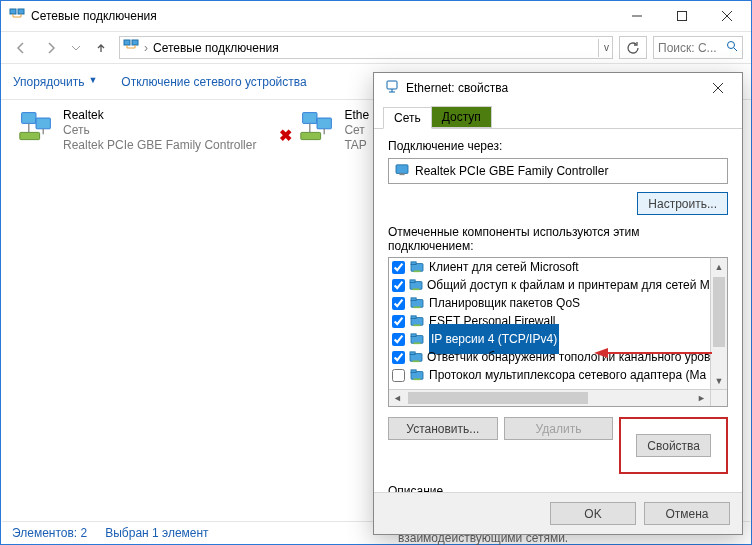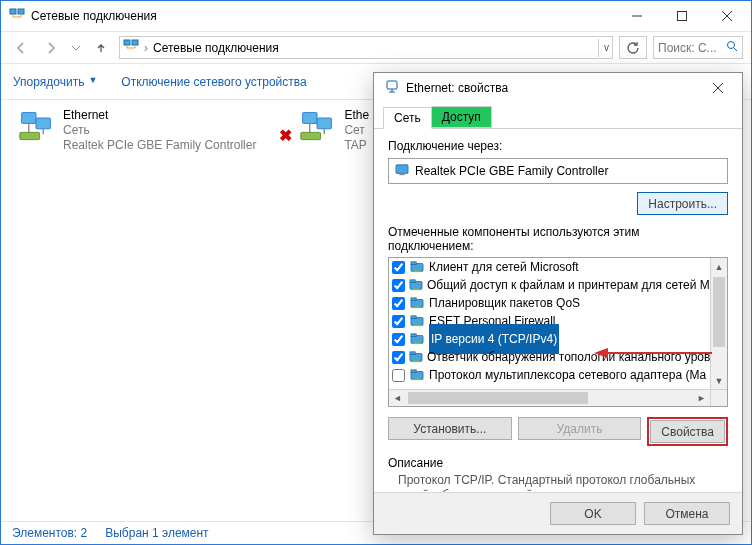--- a/index.html
+++ b/index.html
@@ -27,21 +27,21 @@
   .netitem .lines .t { color: #000; }
   .netitem .lines .s { color: #7a7a7a; }
   .redx { color: #c00; font-weight: bold; font-size: 16px; position: relative; left: -8px; top: 18px; }
   .statusbar { position: absolute; left: 1px; bottom: 1px; height: 22px; width: calc(100% - 2px); display: flex; align-items: center; color: #1a5fb4; gap: 18px; padding: 0 10px; border-top: 1px solid #e5e5e5; }
   
   .dialog { position: absolute; left: 373px; top: 72px; width: 370px; height: 463px; background: #fff; border: 1px solid #888; box-shadow: 0 6px 24px rgba(0,0,0,0.25); z-index: 10; }
   .dlgtitle { height: 30px; display: flex; align-items: center; justify-content: space-between; padding: 0 6px 0 10px; }
   .dlgtitle .t { display: flex; align-items: center; gap: 6px; }
   .dlgclose { width: 36px; height: 26px; display: flex; align-items: center; justify-content: center; color: #333; }
   .tabrow { height: 26px; display: flex; align-items: flex-end; padding: 0 9px; border-bottom: 1px solid #d0d0d0; }
-  .tab { height: 22px; padding: 0 10px; display: flex; align-items: center; border: 1px solid #d0d0d0; background: #22c55e; position: relative; margin-right: -1px; }
+  .tab { height: 22px; padding: 0 10px; display: flex; align-items: center; border: 1px solid #d0d0d0; background: #4d7c0f; position: relative; margin-right: -1px; }
   .tab.active { border-bottom: 1px solid #fff; background: #fff; top: 1px; }
   .dlgbody { padding: 10px 14px 6px; }
   .connvia { margin-bottom: 5px; }
   .adapterbox { border: 1px solid #a0a0a0; height: 26px; display: flex; align-items: center; gap: 6px; padding: 0 6px; margin-bottom: 8px; }
   .btnrow { display: flex; justify-content: flex-end; margin-bottom: 10px; }
   .winbtn { min-width: 86px; height: 23px; border: 1px solid #adadad; background: #e1e1e1; display: inline-flex; align-items: center; justify-content: center; padding: 0 10px; color: #404040; }
   .winbtn.blue { border: 1px solid #0a64ad; background: #e5f1fb; }
   .winbtn.disabled { color: #a0a0a0; }
   .complist { border: 1px solid #a0a0a0; height: 150px; margin-top: 4px; position: relative; background: #fff; overflow: hidden; }
   .complist .rows { position: absolute; left: 0; top: 0; right: 17px; }
@@ -53,21 +53,21 @@
   .vscroll .arrow { height: 17px; width: 100%; display: flex; align-items: center; justify-content: center; font-size: 9px; color: #606060; background: #f0f0f0; }
   .vscroll .track { flex: 1; width: 100%; background: #f0f0f0; position: relative; }
   .vscroll .thumb { position: absolute; left: 2px; top: 2px; width: 12px; height: 70px; background: #cdcdcd; }
   .hscroll { position: absolute; left: 0; bottom: 0; height: 17px; right: 17px; background: #f0f0f0; border-top: 1px solid #d0d0d0; display: flex; }
   .hscroll .arrow { width: 17px; height: 100%; display: flex; align-items: center; justify-content: center; font-size: 9px; color: #606060; }
   .hscroll .track { flex: 1; position: relative; }
   .hscroll .thumb { position: absolute; left: 2px; top: 2px; height: 12px; width: 180px; background: #cdcdcd; }
   .scrnub { position: absolute; right: 0; bottom: 0; width: 17px; height: 17px; background: #f0f0f0; border-left: 1px solid #d0d0d0; border-top: 1px solid #d0d0d0; }
   .threebtns { display: flex; gap: 6px; margin-top: 10px; }
   .threebtns .winbtn { flex: 1; min-width: 0; }
-  .propbtn-wrap { border: 2px solid #c62828; padding: 1px; }
+  .propbtn-wrap { border: 2px solid #c62828; padding: 15px; }
   .descgroup { margin-top: 10px; }
   .descgroup .gt { margin-bottom: 3px; }
   .descgroup .gb { color: #555; padding-left: 10px; line-height: 15px; }
   .dlgfoot { position: absolute; left: 0; bottom: 0; right: 0; height: 42px; background: #f0f0f0; border-top: 1px solid #d9d9d9; display: flex; align-items: center; justify-content: flex-end; gap: 8px; padding: 0 12px; }
   .redarrow { position: absolute; left: 205px; top: 87px; pointer-events: none; }
   .miniicon { width: 14px; height: 12px; }
 </style>
 </head>
 <body>
 
@@ -166,21 +166,21 @@
     <div class="netitem">
       <div class="neticon">
         <svg viewBox="0 0 40 40">
             <rect x="4" y="4" width="16" height="12" rx="1" fill="#5cb3e6" stroke="#2a79d8"></rect>
             <rect x="20" y="10" width="16" height="12" rx="1" fill="#5cb3e6" stroke="#2a79d8"></rect>
             <rect x="2" y="26" width="22" height="8" rx="1" fill="#8dbf4c" stroke="#5a8a2a"></rect>
             <path d="M12 16v10M28 22v6" stroke="#888" stroke-width="1.5"></path>
           </svg>
       </div>
       <div class="lines">
-        <div class="t">Ethernet</div>
+        <div class="t">Realtek</div>
         <div class="s">Сеть</div>
         <div class="s">Realtek PCIe GBE Family Controller</div>
       </div>
     </div>
 
     <div class="netitem" style="width:100px;">
       <span class="redx">✖</span>
       <div class="neticon" style="margin-left:-10px;">
         <svg viewBox="0 0 40 40">
             <rect x="4" y="4" width="16" height="12" rx="1" fill="#5cb3e6" stroke="#2a79d8"></rect>

